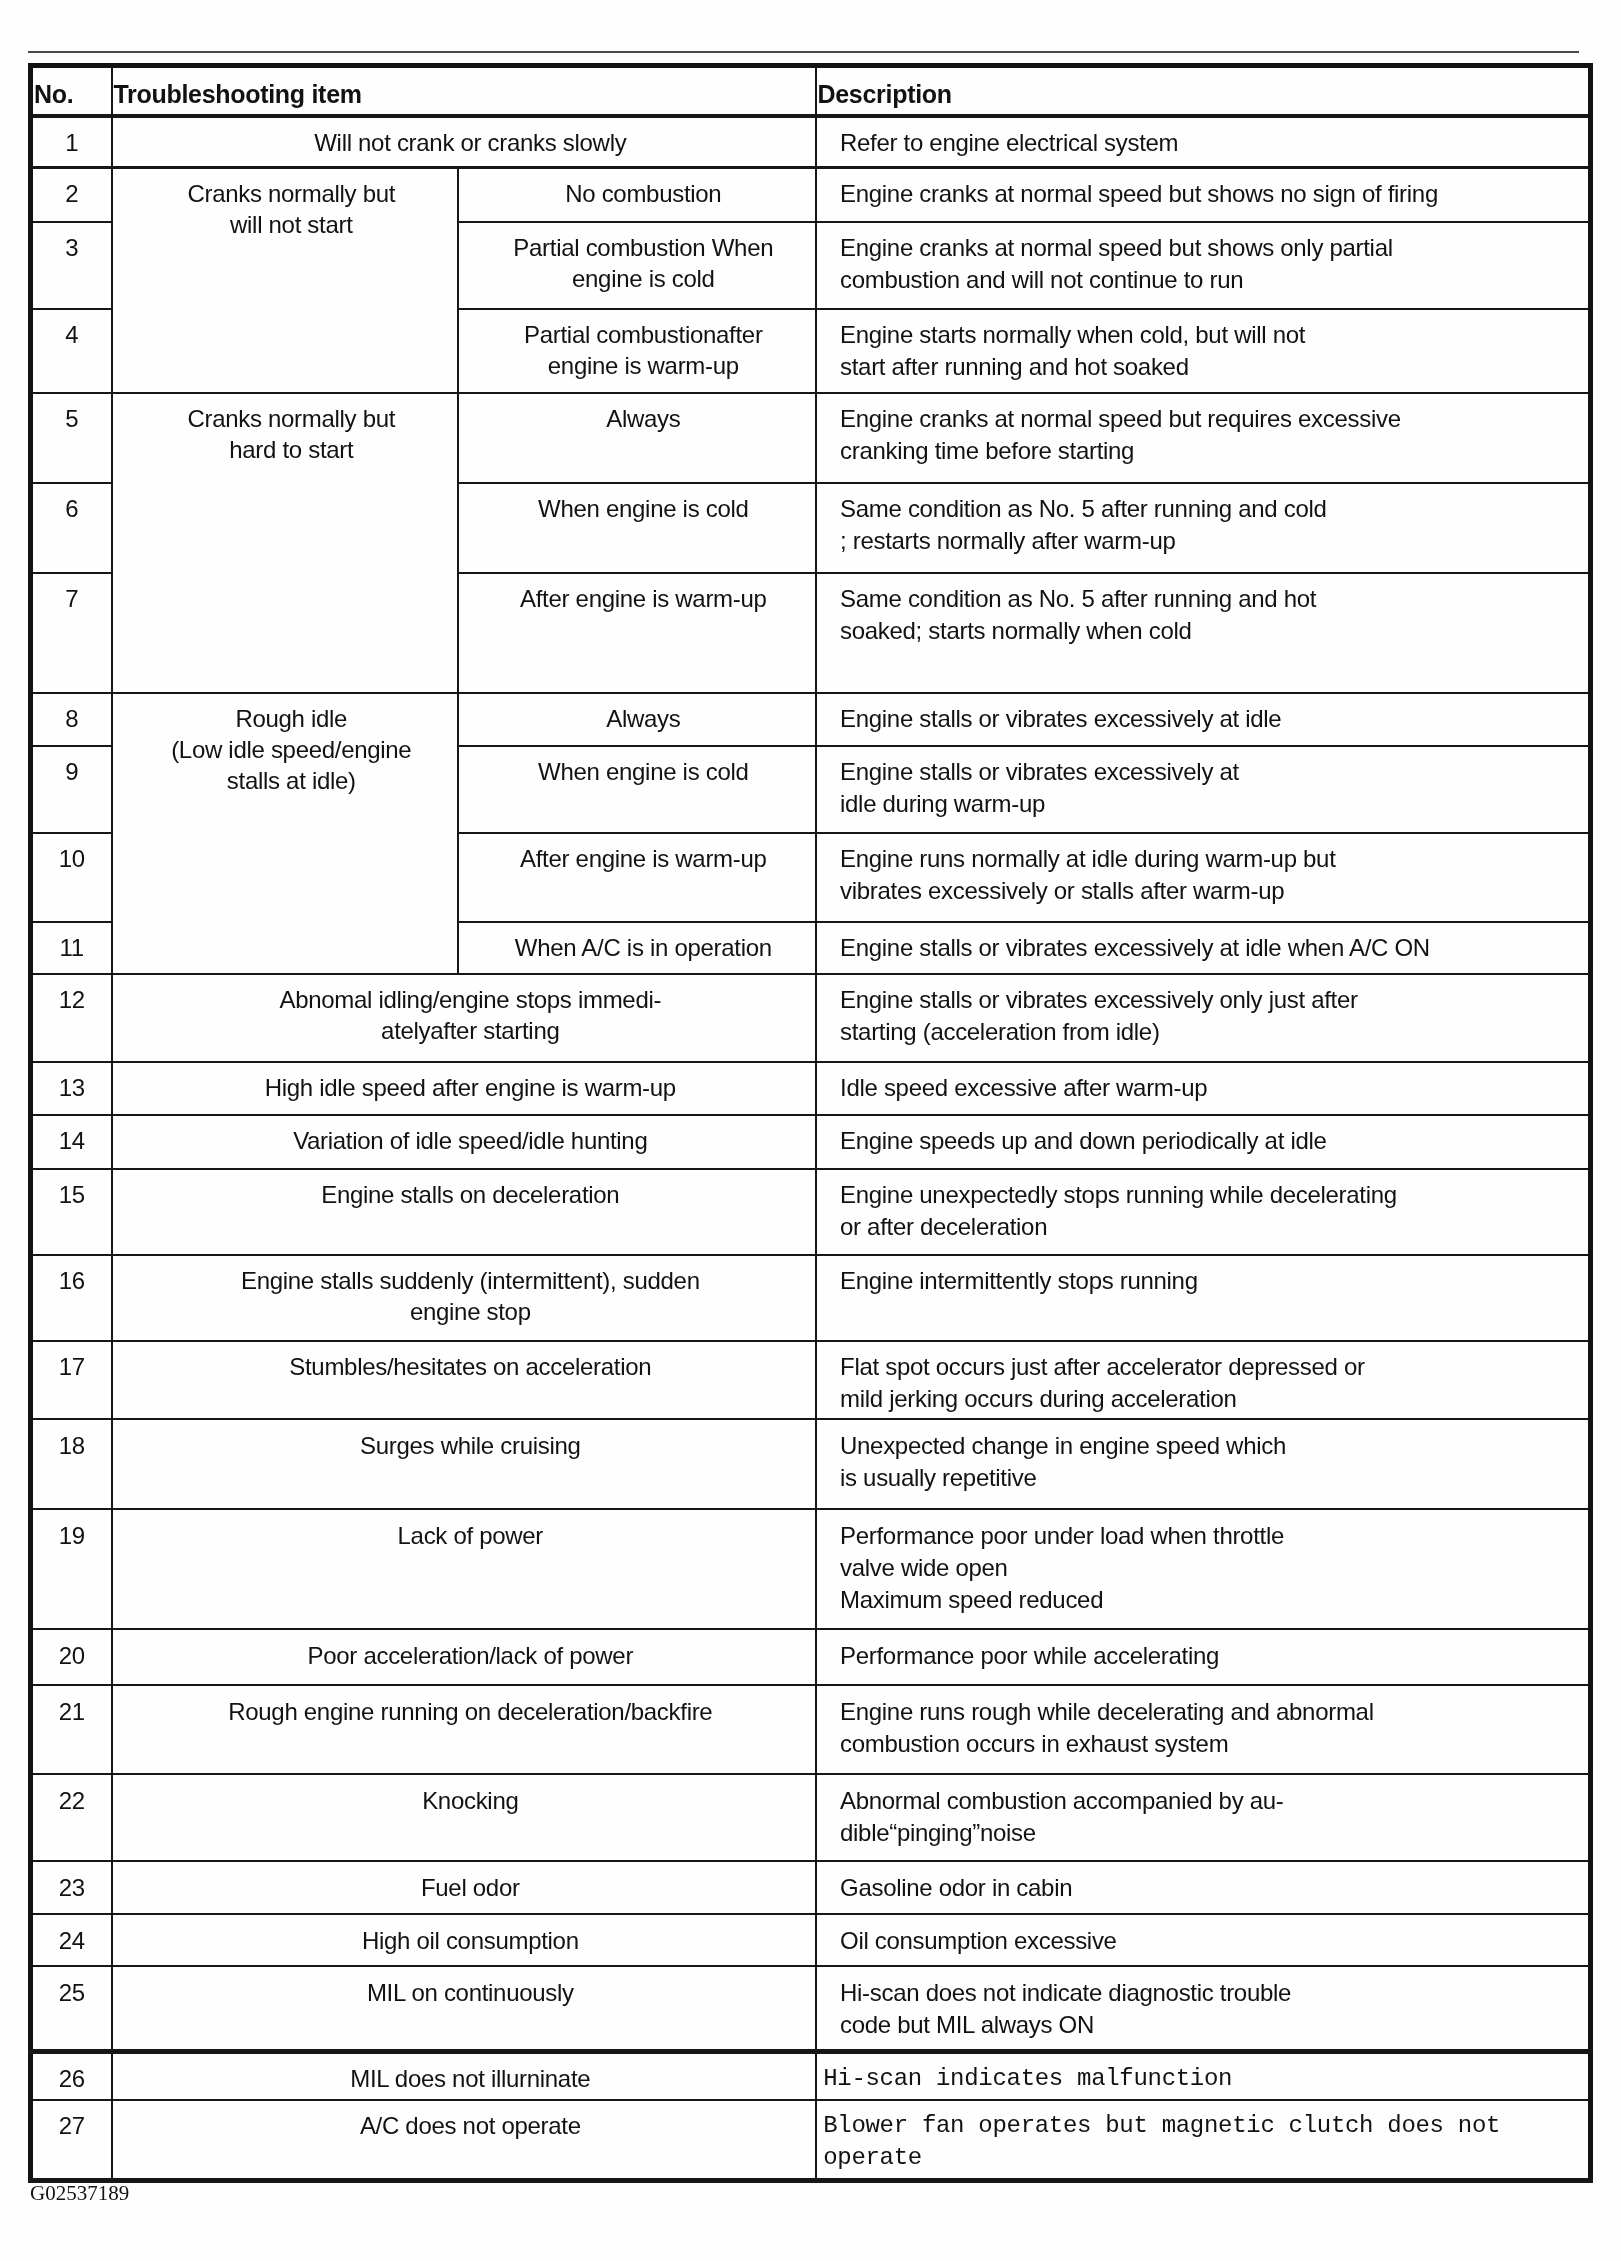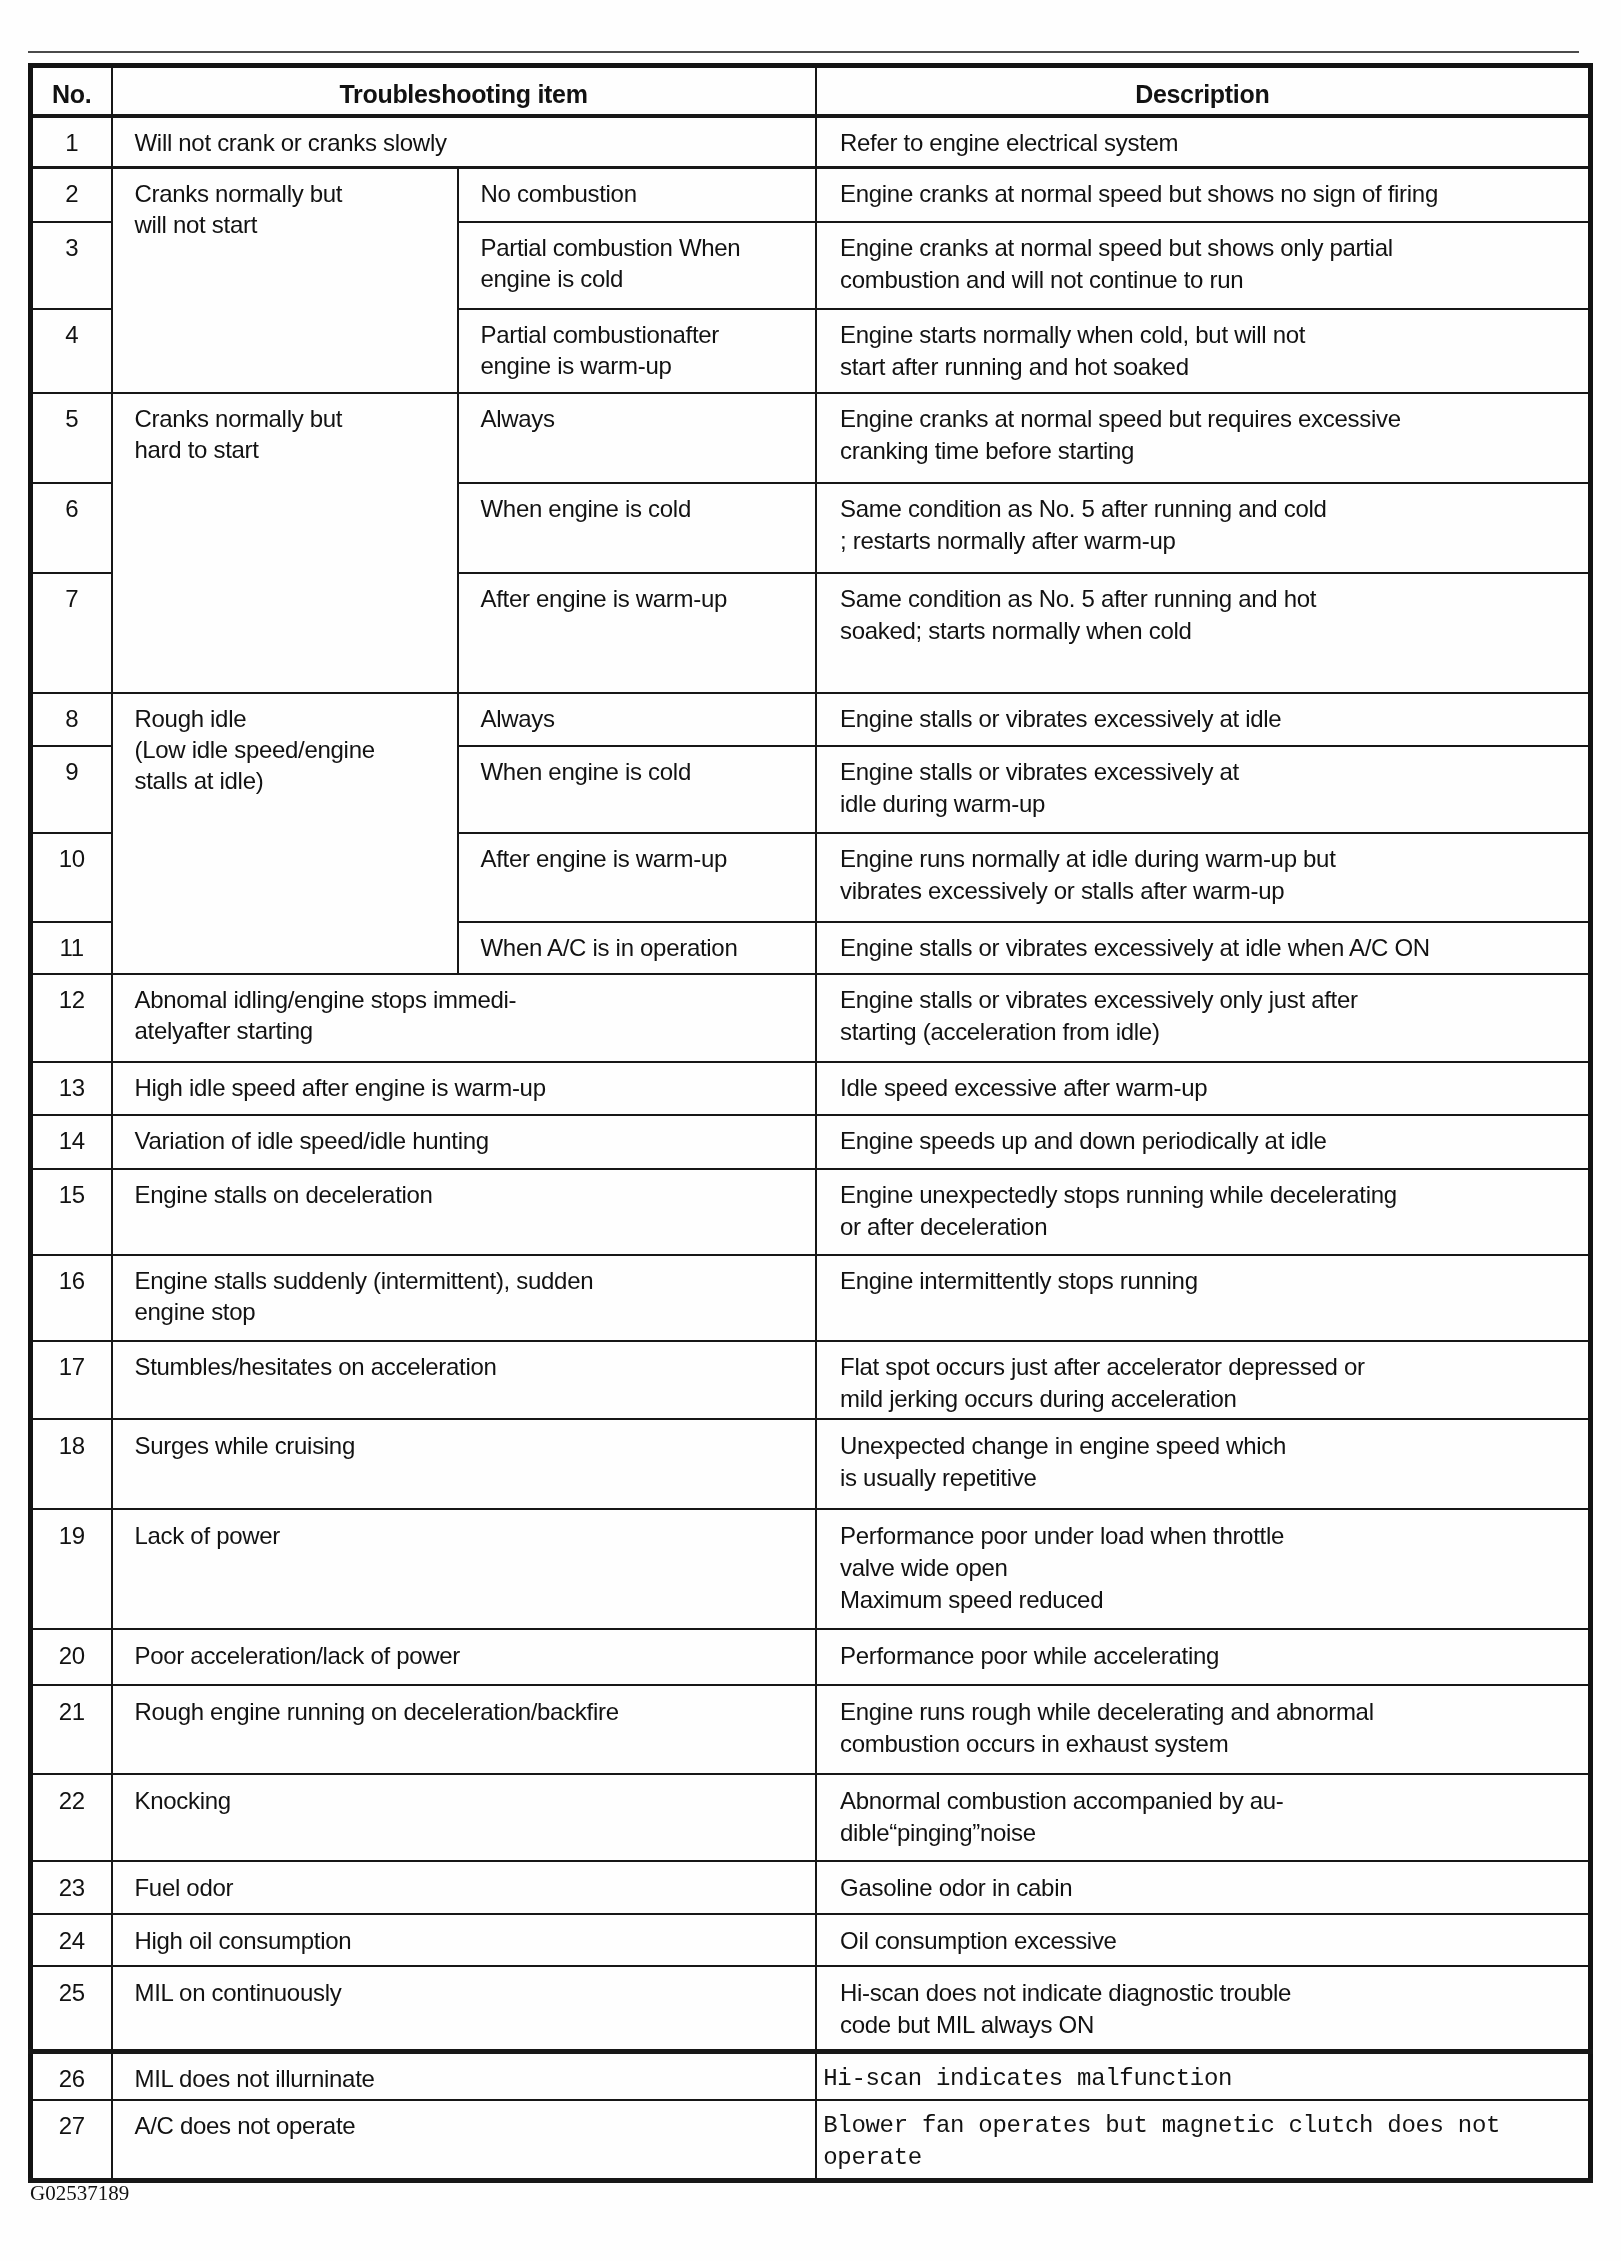--- a/index.html
+++ b/index.html
@@ -22,28 +22,29 @@
     border:5px solid #131313;
   }
   .ts th,.ts td{
     border:2.5px solid #171717;
     vertical-align:top;
     overflow:hidden;
     font-size:24px;
     line-height:1.30;
   }
   .ts tr.hdr th{
-    font-weight:bold;font-size:25px;text-align:center;
+    font-weight:bold;font-size:25px;text-align:left;
     padding-top:10px;vertical-align:top;
     border-bottom-width:4.2px;
   }
   td.no{text-align:center;padding-top:9.2px;}
   td.item,td.sub,td.group{
     padding:9.2px 8.4px 3.4px 22px;
     white-space:pre-line;
+    text-align:center;
   }
   td.desc{
     padding:9.2px 6.7px 3.4px 23.5px;
     white-space:pre-line;
     line-height:1.34;
   }
   td.flush{padding-left:6.7px;font-family:Liberation Mono, monospace;}
   tr.thick-top td{border-top-width:5.9px;}
   tr.r2 td{border-top-width:3.4px;}
   .ts tr:last-child td{border-bottom-width:5.9px;}

